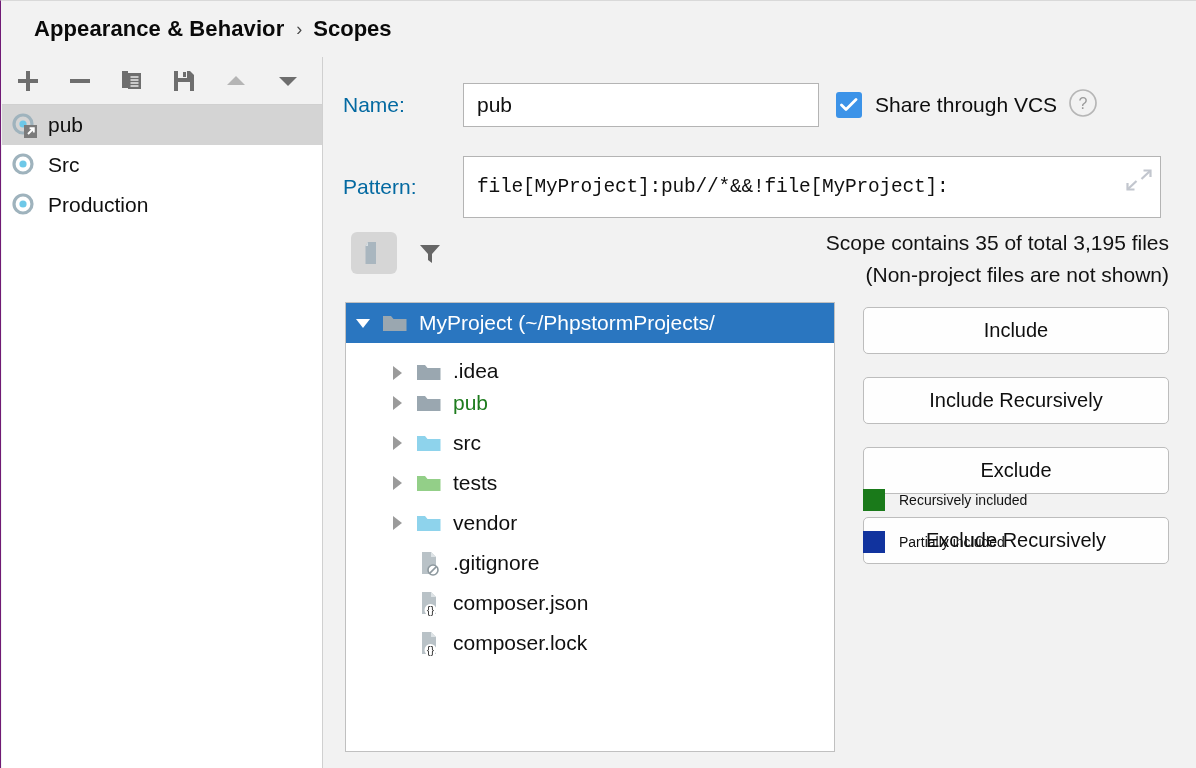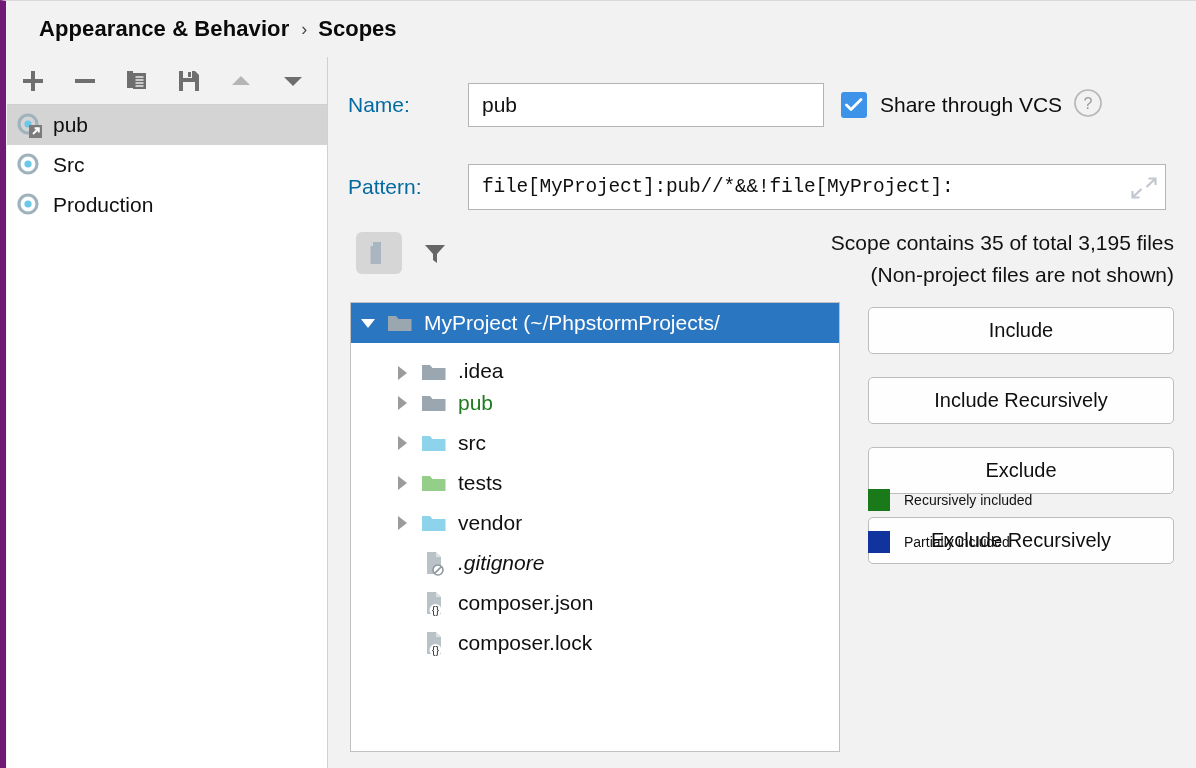--- a/index.html
+++ b/index.html
@@ -7,21 +7,21 @@
     width: 1196px; height: 768px;
     background: #ffffff;
     font-family: "Liberation Sans", sans-serif;
     overflow: hidden;
   }
   .window {
     position: relative;
     width: 1196px; height: 768px;
     background: #f2f2f2;
     box-sizing: border-box;
-    border-left: 6px solid #701a75;
+    border-left: 1px solid #701a75;
     border-top: 1px solid #d9d9d9;
   }
 
   
   .header {
     position: absolute; left: 0; top: 0;
     width: 1195px; height: 56px;
     display: flex; align-items: center;
     padding-left: 33px;
     box-sizing: border-box;
@@ -118,21 +118,21 @@
   .checkbox svg { position: absolute; left: 4px; top: 5px; }
   .vcs-label { font-size: 21px; color: #0d0d0d; margin-left: 13px; }
   .help-ico { margin-left: 11px; }
 
   .row-pattern {
     position: absolute; left: 20px; top: 107px;
     width: 850px; height: 46px;
     display: flex; align-items: center;
   }
   #pattern-input {
-    width: 698px; height: 46px; position: relative;
+    width: 698px; height: 62px; position: relative;
     font-family: "Liberation Mono", monospace;
     font-size: 19.5px; letter-spacing: -0.2px;
     padding-right: 40px;
     overflow: hidden; white-space: nowrap;
   }
   .expand-ico { position: absolute; right: 8px; top: 11px; }
 
   .tree-toolbar {
     position: absolute; left: 28px; top: 175px;
     display: flex; align-items: center; gap: 10px;
@@ -432,21 +432,21 @@
             </svg>
         </span>
         <span class="ico">
           <svg width="26" height="22" viewBox="0 0 26 22">
               <path d="M1 4 h8 l2.5 3 h13 v12 h-23.5 Z" fill="#8ed3ec"></path>
             </svg>
         </span>
         <span class="label">vendor</span>
       </div>
 
-      <div class="tree-row" style="padding-left:68px;font-style:italic;">
+      <div class="tree-row" style="padding-left:68px;">
         <span class="ico">
           <svg width="26" height="28" viewBox="0 0 26 28">
             <path d="M6 3 L15 3 L20 8 L20 25 L6 25 Z" fill="#b9c2c7"></path>
             <path d="M15 3 L15 8 L20 8 Z" fill="#dde3e6"></path>
             <circle cx="17" cy="21" r="5" fill="#ffffff" stroke="#8d989e" stroke-width="1.6"></circle>
             <line x1="13.6" y1="24.4" x2="20.4" y2="17.6" stroke="#8d989e" stroke-width="1.6"></line>
           </svg>
         </span>
         <span class="label">.gitignore</span>
       </div>

